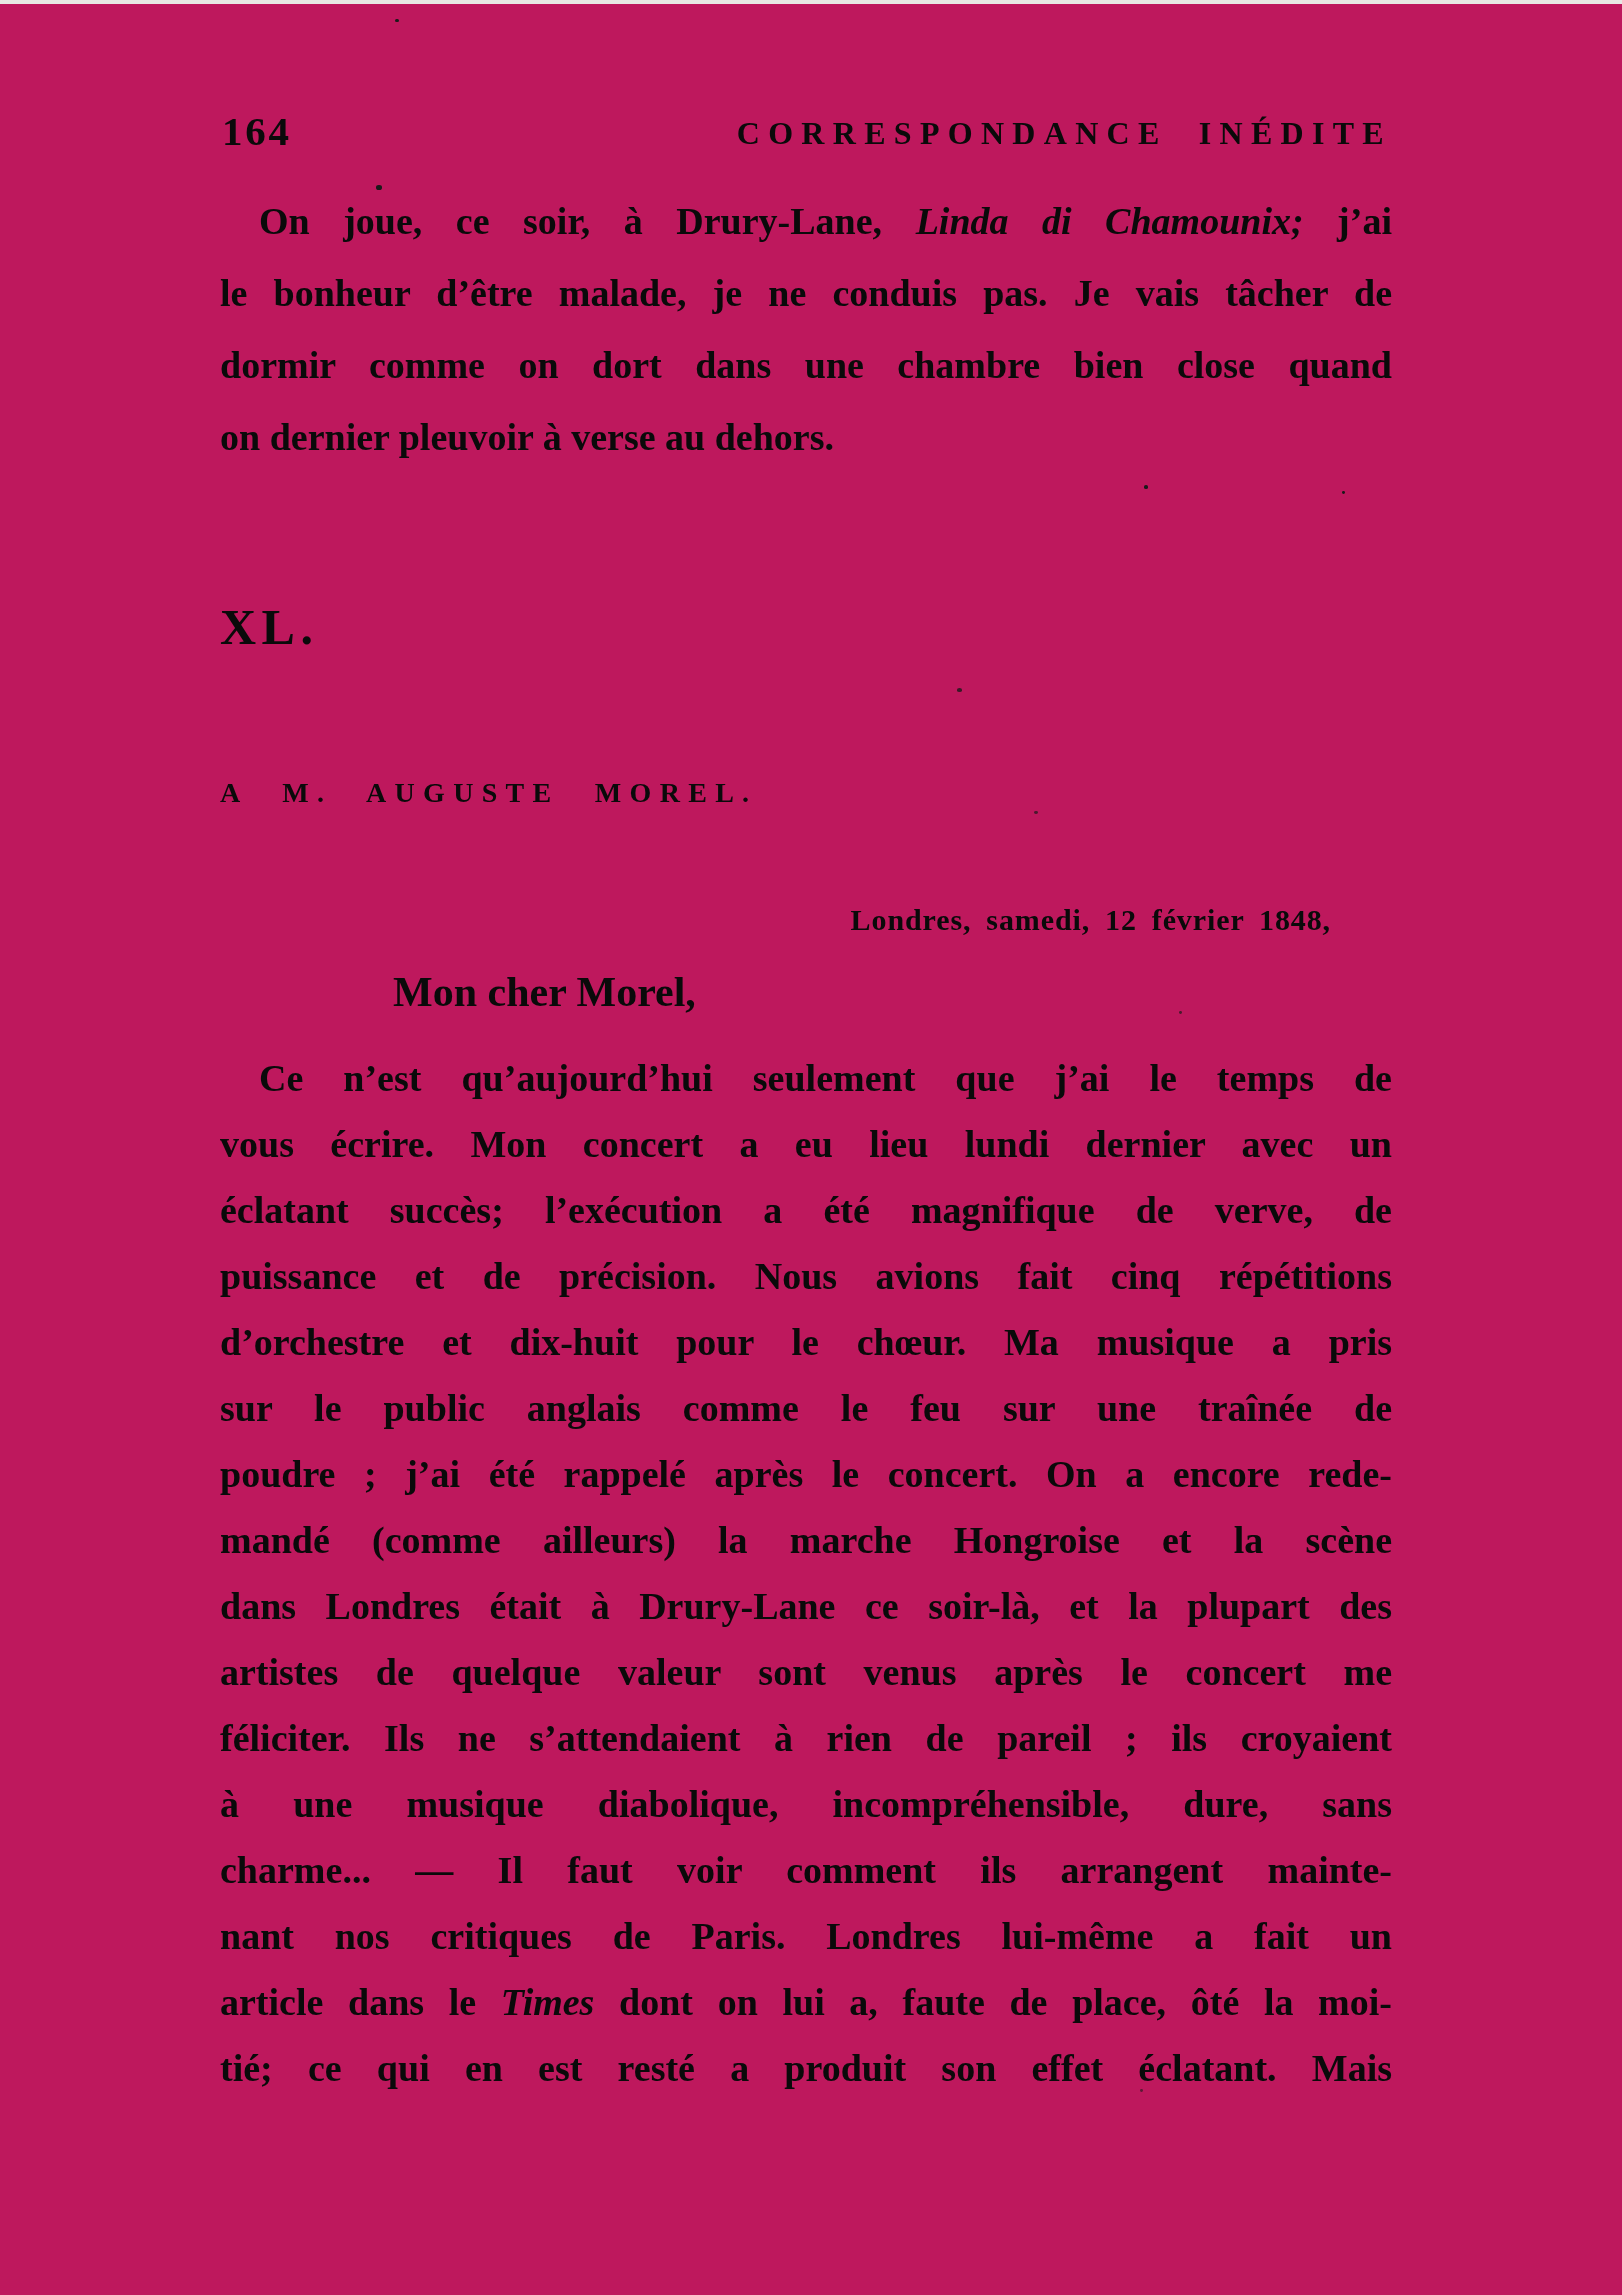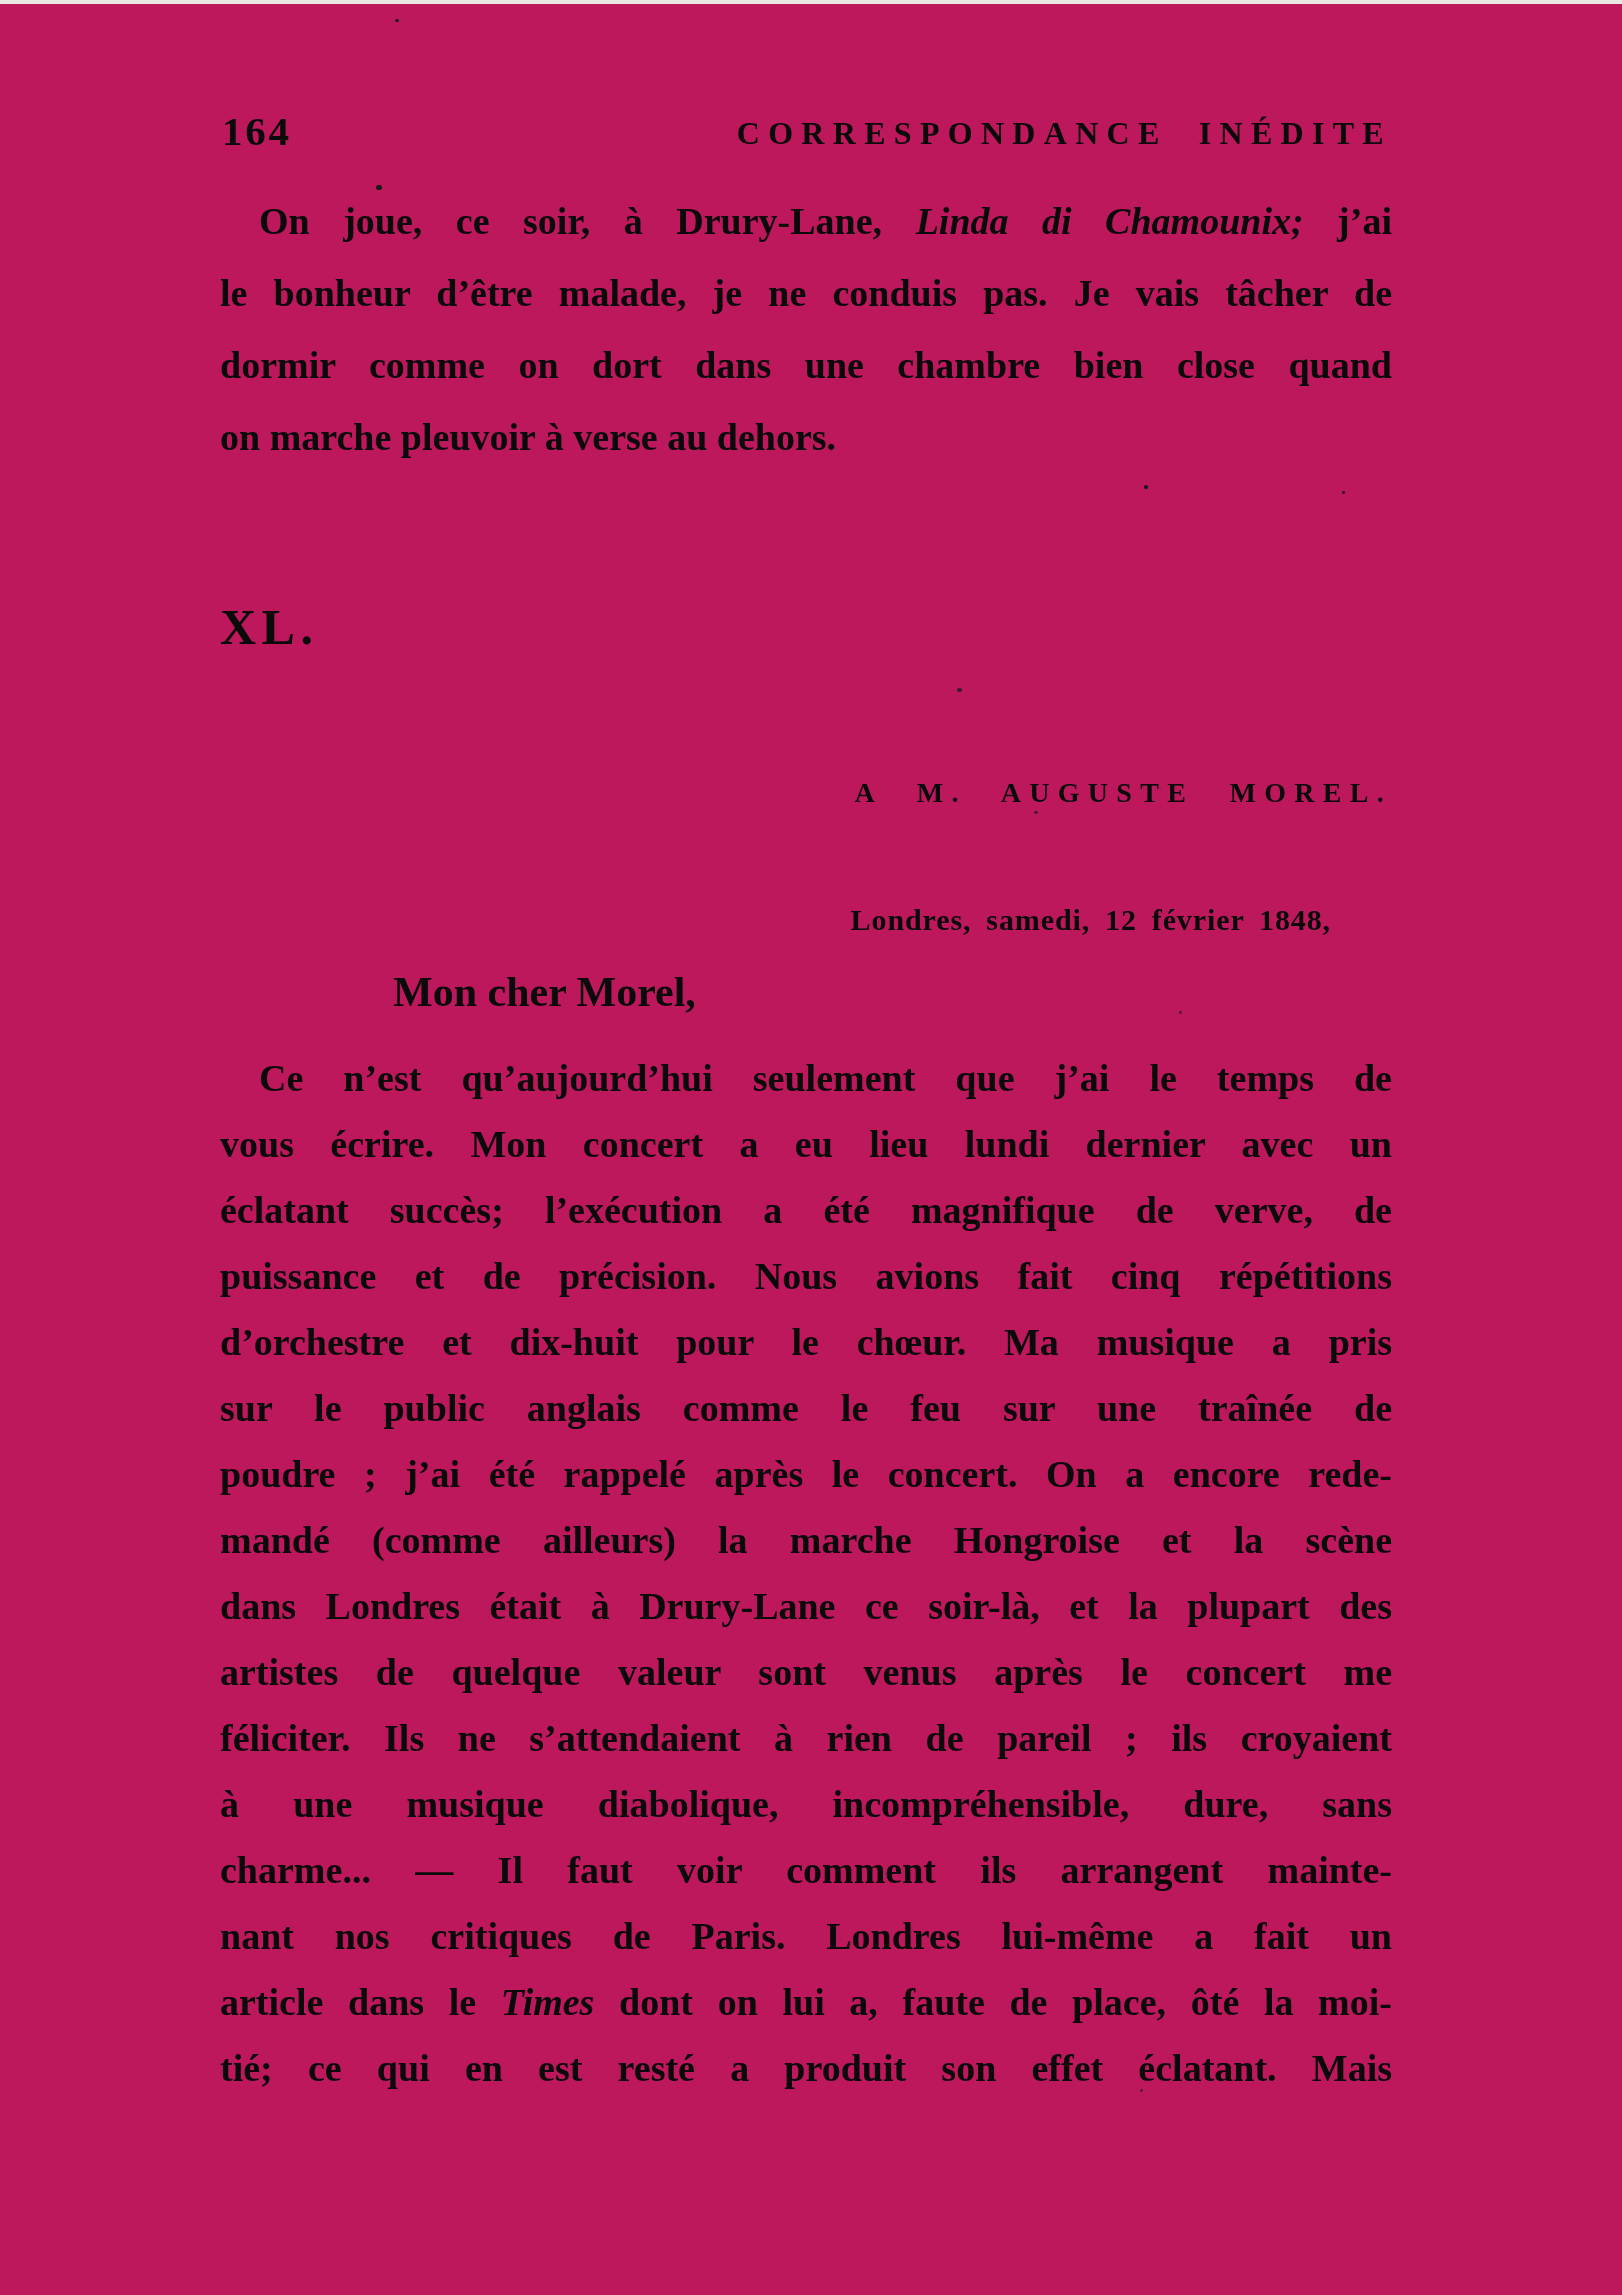--- a/index.html
+++ b/index.html
@@ -41,21 +41,21 @@
   .closing-para{top:181px;line-height:72px;}
   .body-para{top:1041px;line-height:66px;}
   
   .section-numeral{
     position:absolute;left:220px;top:594px;width:1172px;
     text-align:left;
     font-size:50px;letter-spacing:5.5px;
   }
   .recipient{
     position:absolute;left:220px;top:773px;width:1172px;
-    text-align:right;
+    text-align:left;
     font-size:28px;letter-spacing:8.3px;word-spacing:20px;
   }
   .dateline{
     position:absolute;left:220px;top:899px;width:1172px;
     box-sizing:border-box;padding-right:61px;
     text-align:right;
     font-size:30px;letter-spacing:0.9px;word-spacing:6.5px;
   }
   .salutation{
     position:absolute;left:393px;top:964px;
@@ -78,21 +78,21 @@
 <div class="page">
 
   <div class="folio">164</div>
 
   <div class="running-head">CORRESPONDANCE INÉDITE</div>
 
   <div class="para closing-para no-justify-last">
       <div class="line"><span>On joue, ce soir, à Drury-Lane, </span><i>Linda di Chamounix;</i><span> j’ai</span></div>
       <div class="line"><span>le bonheur d’être malade, je ne conduis pas. Je vais tâcher de</span></div>
       <div class="line"><span>dormir comme on dort dans une chambre bien close quand</span></div>
-      <div class="line"><span>on marche pleuvoir à verse au dehors.</span></div>
+      <div class="line"><span>on dernier pleuvoir à verse au dehors.</span></div>
     </div>
 
   <div class="section-numeral">XL.</div>
 
   <div class="recipient">A M. AUGUSTE MOREL.</div>
 
   <div class="dateline">Londres, samedi, 12 février 1848,</div>
 
   <div class="salutation">Mon cher Morel,</div>
 

